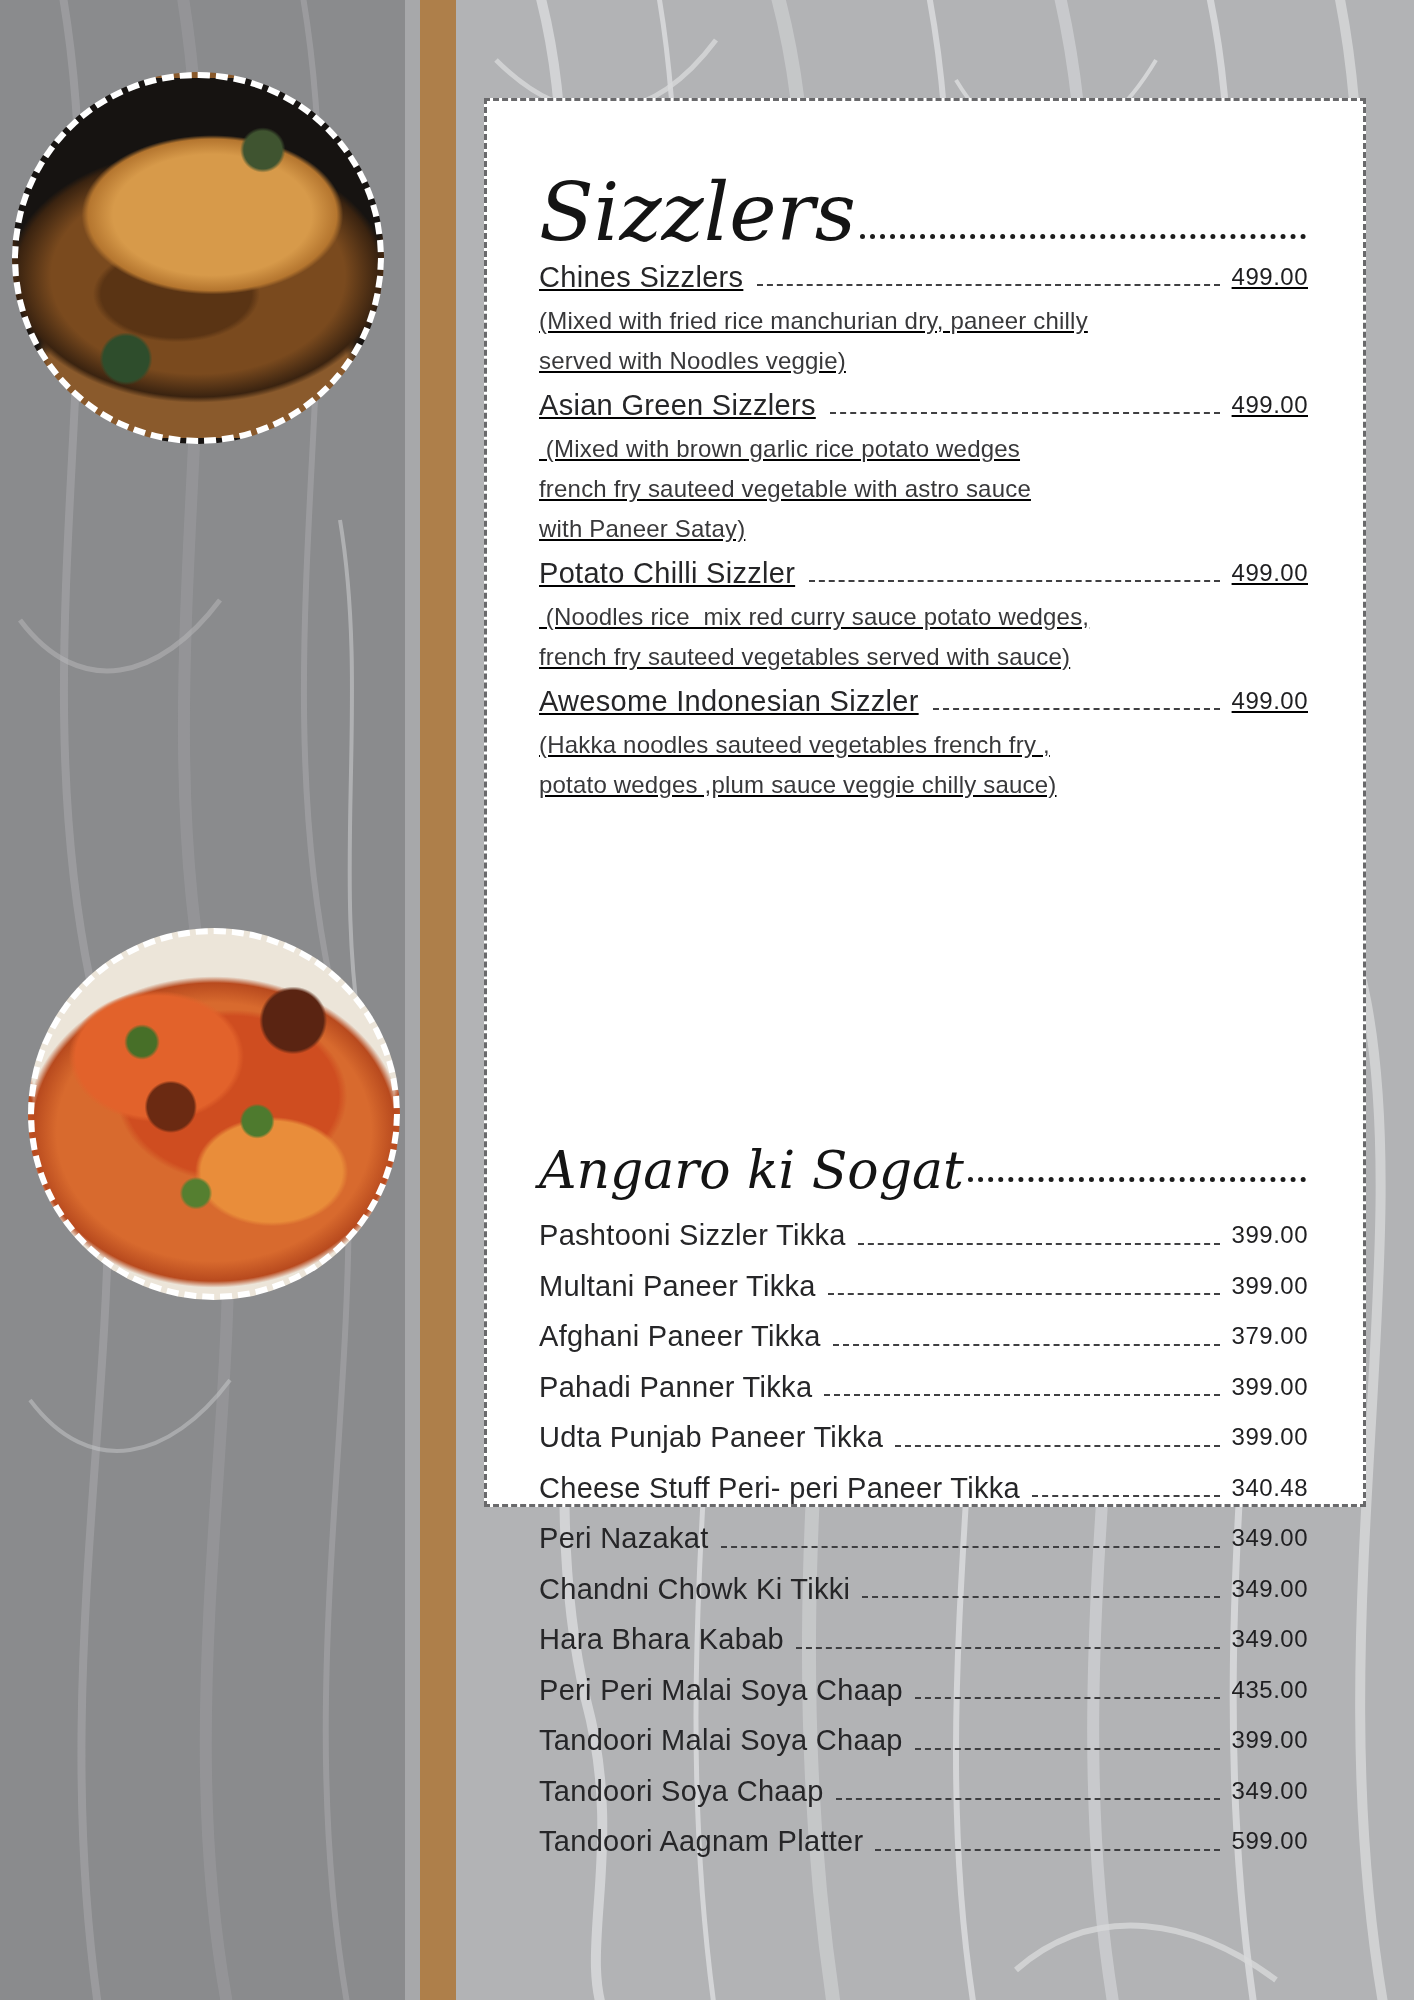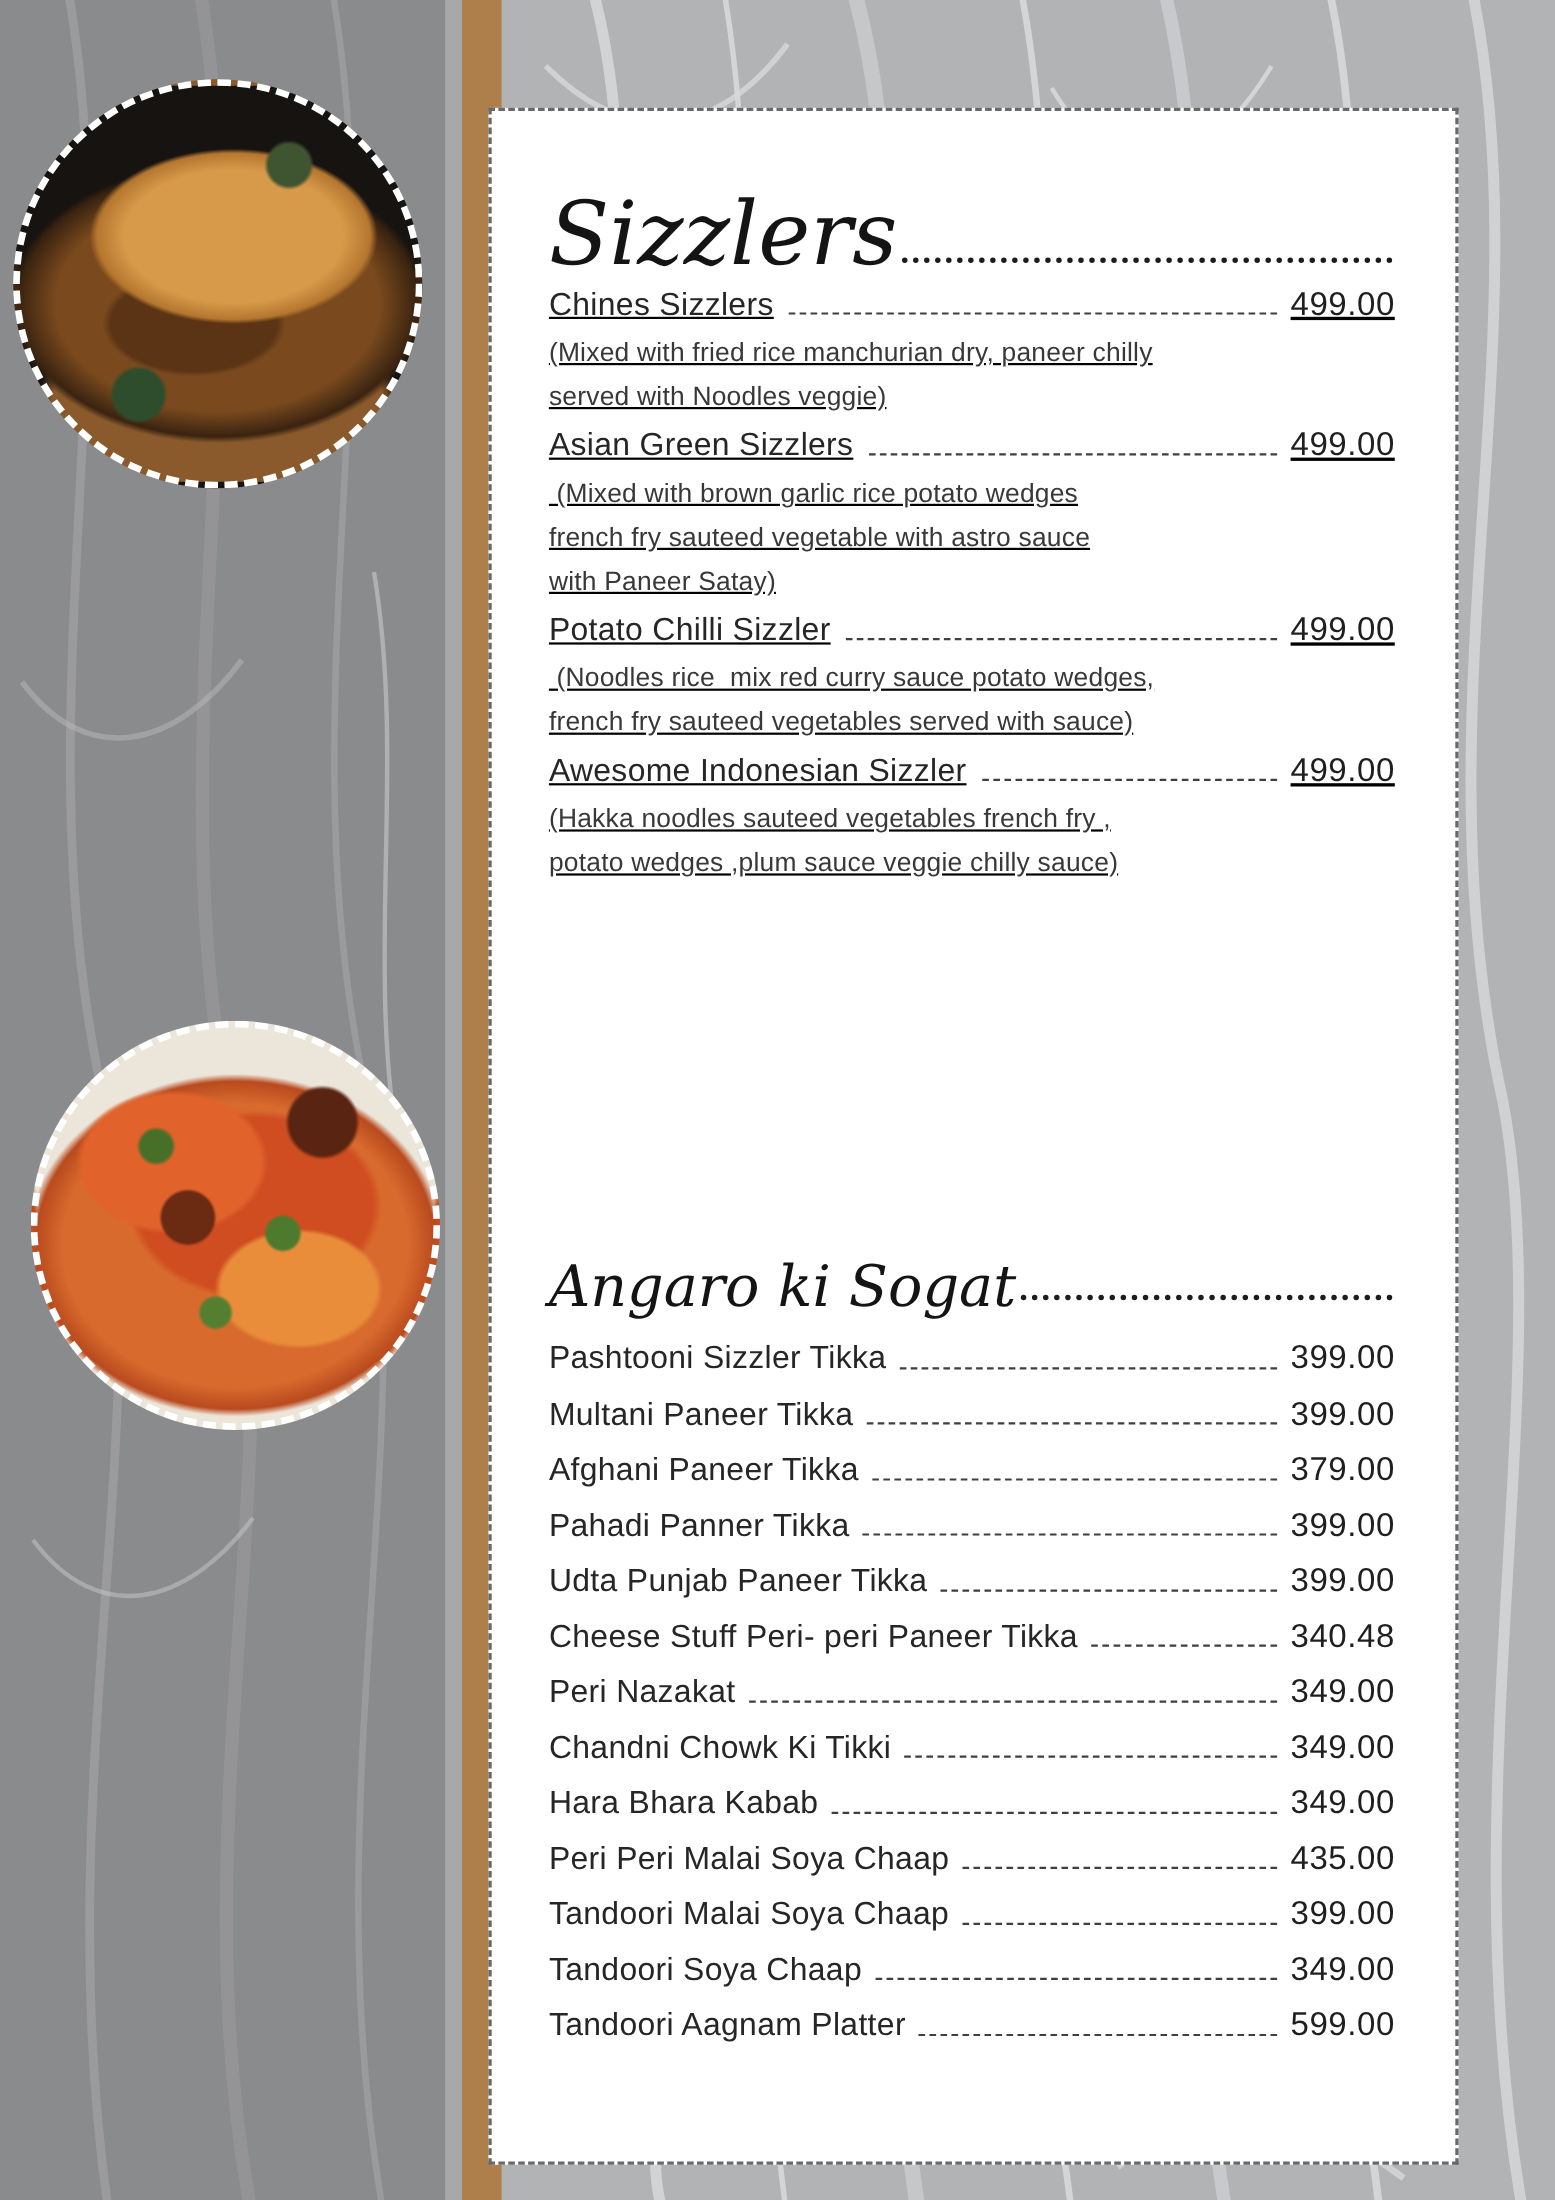--- a/index.html
+++ b/index.html
@@ -31,21 +31,21 @@
       radial-gradient(circle at 45% 72%, #557f30 0 4%, transparent 5%),
       radial-gradient(circle at 72% 24%, #5a2412 0 8%, transparent 9%),
       radial-gradient(circle at 38% 48%, #6b2a12 0 8%, transparent 9%),
       radial-gradient(ellipse 28% 20% at 66% 66%, #e98d3a 0 70%, transparent 76%),
       radial-gradient(ellipse 32% 24% at 34% 34%, #e2622b 0 70%, transparent 76%),
       radial-gradient(ellipse 40% 30% at 55% 45%, #cf4d20 0 74%, transparent 80%),
       radial-gradient(ellipse 56% 46% at 50% 55%, #d86a2e 0 78%, #b84a1e 90%, transparent 94%),
       #ece5d9;}
 
   
-  .card{position:absolute;left:444px;top:98px;width:882px;height:1870px;
+  .card{position:absolute;left:484px;top:98px;width:882px;height:1409px;
         background:#ffffff;border:3px dashed #69696b;box-sizing:border-box;}
   .sec{position:absolute;left:52px;right:55px;}
 
   .title-row{display:flex;align-items:flex-end;}
   .script{font-family:"DejaVu Serif",serif;font-style:italic;color:#141414;
           line-height:1;white-space:nowrap;}
   .t1 .script{font-size:80px;}
   .t2 .script{font-size:52px;margin-top:16px;}
   .title-dots{flex:1;border-bottom:5px dotted #1c1c1c;margin:0 2px 14px 4px;min-width:40px;}
   .t1{top:30px;height:122px;}
@@ -54,21 +54,21 @@
   .items1{top:152px;text-decoration:underline;}
   .items2{top:1109px;}
 
   .row{display:flex;}
   .items1 .row{height:48px;line-height:48px;}
   .items2 .row{height:50.5px;line-height:50.5px;}
   .nm{font-size:29px;color:#262628;letter-spacing:.3px;white-space:nowrap;}
   .leader{flex:1;align-self:flex-end;border-bottom:2px dashed #3f3f41;min-width:30px;}
   .items1 .leader{margin:0 12px 15px 14px;}
   .items2 .leader{margin:0 12px 16px 12px;}
-  .pr{font-size:30px;color:#1f1f21;letter-spacing:.5px;white-space:nowrap;}
+  .pr{font-size:24px;color:#1f1f21;letter-spacing:.5px;white-space:nowrap;}
   .desc{font-size:24px;line-height:40px;color:#38383a;letter-spacing:.2px;white-space:pre;}
 </style>
 </head>
 <body>
 
 <div class="page">
 
   <div class="bg-right">
     <svg class="bg-svg" viewBox="0 0 958 2000" preserveAspectRatio="none" fill="none">
       <path d="M80,-20 C160,260 20,520 110,820 C190,1080 60,1400 130,1700 C170,1850 120,1950 150,2020" stroke="#d7d8da" stroke-width="10" opacity=".85"></path>

